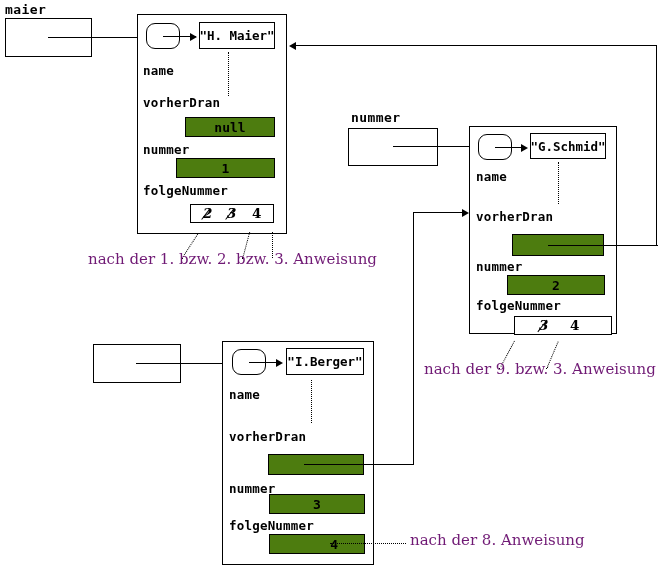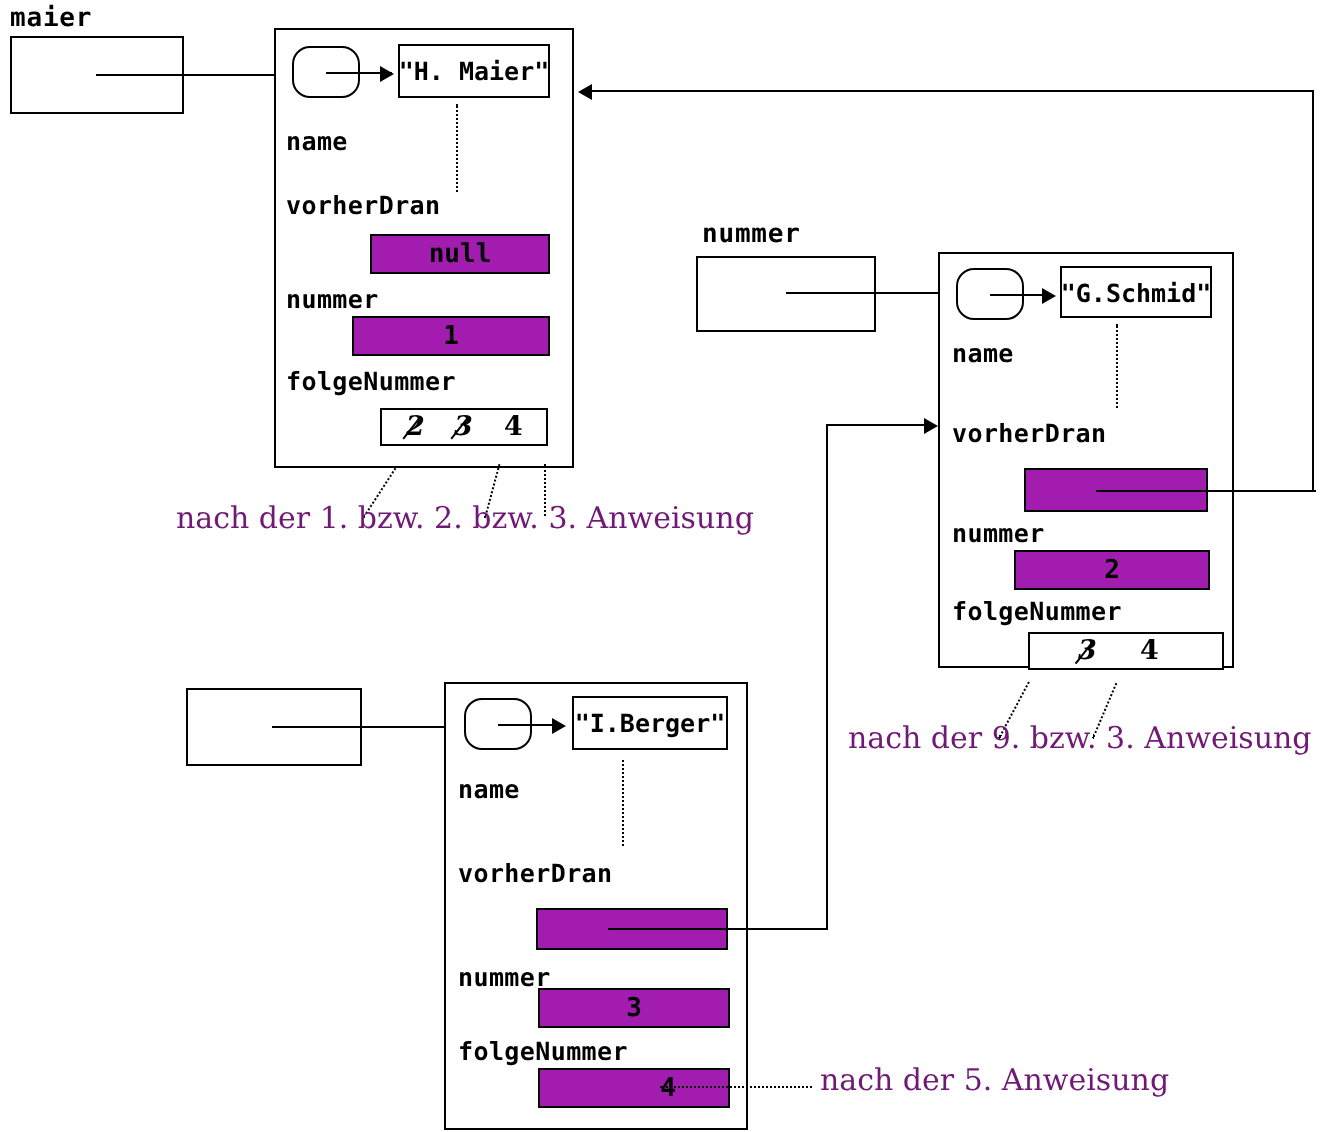--- a/index.html
+++ b/index.html
@@ -13,21 +13,21 @@
   .varlabel{position:absolute;font-family:"DejaVu Sans Mono",monospace;
             font-size:13px;font-weight:bold;letter-spacing:.4px;white-space:nowrap;}
 
   
   .objbox{position:absolute;border:1.4px solid #000;background:#fff;box-sizing:border-box;}
 
   
   .slot{position:absolute;border:1.4px solid #000;border-radius:9px;background:#fff;box-sizing:border-box;}
 
   
-  .field{position:absolute;border:1.3px solid #000;background:#a21caf;box-sizing:border-box;
+  .field{position:absolute;border:1.3px solid #000;background:#4d7c0f;box-sizing:border-box;
          font-family:"DejaVu Sans Mono",monospace;font-size:13px;font-weight:bold;
          display:flex;align-items:center;justify-content:center;line-height:1;}
   .field.rightal{justify-content:flex-end;padding-right:26px;}
 
   
   .strbox{position:absolute;border:1.3px solid #000;background:#fff;box-sizing:border-box;
           font-family:"DejaVu Sans Mono",monospace;font-size:12.5px;font-weight:bold;
           display:flex;align-items:center;justify-content:center;white-space:nowrap;}
 
   
@@ -154,20 +154,20 @@
 
   <div class="attr" style="left:229px;top:429px;">vorherDran</div>
   <div class="field" style="left:268px;top:454px;width:96px;height:21px;"></div>
 
   <div class="attr" style="left:229px;top:481px;">nummer</div>
   <div class="field" style="left:269px;top:494px;width:96px;height:20px;">3</div>
 
   <div class="attr" style="left:229px;top:518px;">folgeNummer</div>
   <div class="field rightal" style="left:269px;top:534px;width:96px;height:20px;">4</div>
   <div class="doth" style="left:330px;top:543px;width:76px;"></div>
-  <div class="caption" style="left:410px;top:531px;">nach der 5. Anweisung</div>
+  <div class="caption" style="left:410px;top:531px;">nach der 8. Anweisung</div>
 
   <div class="seg segh" style="left:304px;top:464px;width:110px;"></div>
   <div class="segv seg" style="left:413px;top:212px;height:253px;"></div>
   <div class="seg segh" style="left:413px;top:212px;width:50px;"></div>
   <div class="arr arr-r" style="left:462px;top:208.5px;"></div>
 
 </div>
 
 </body></html>

